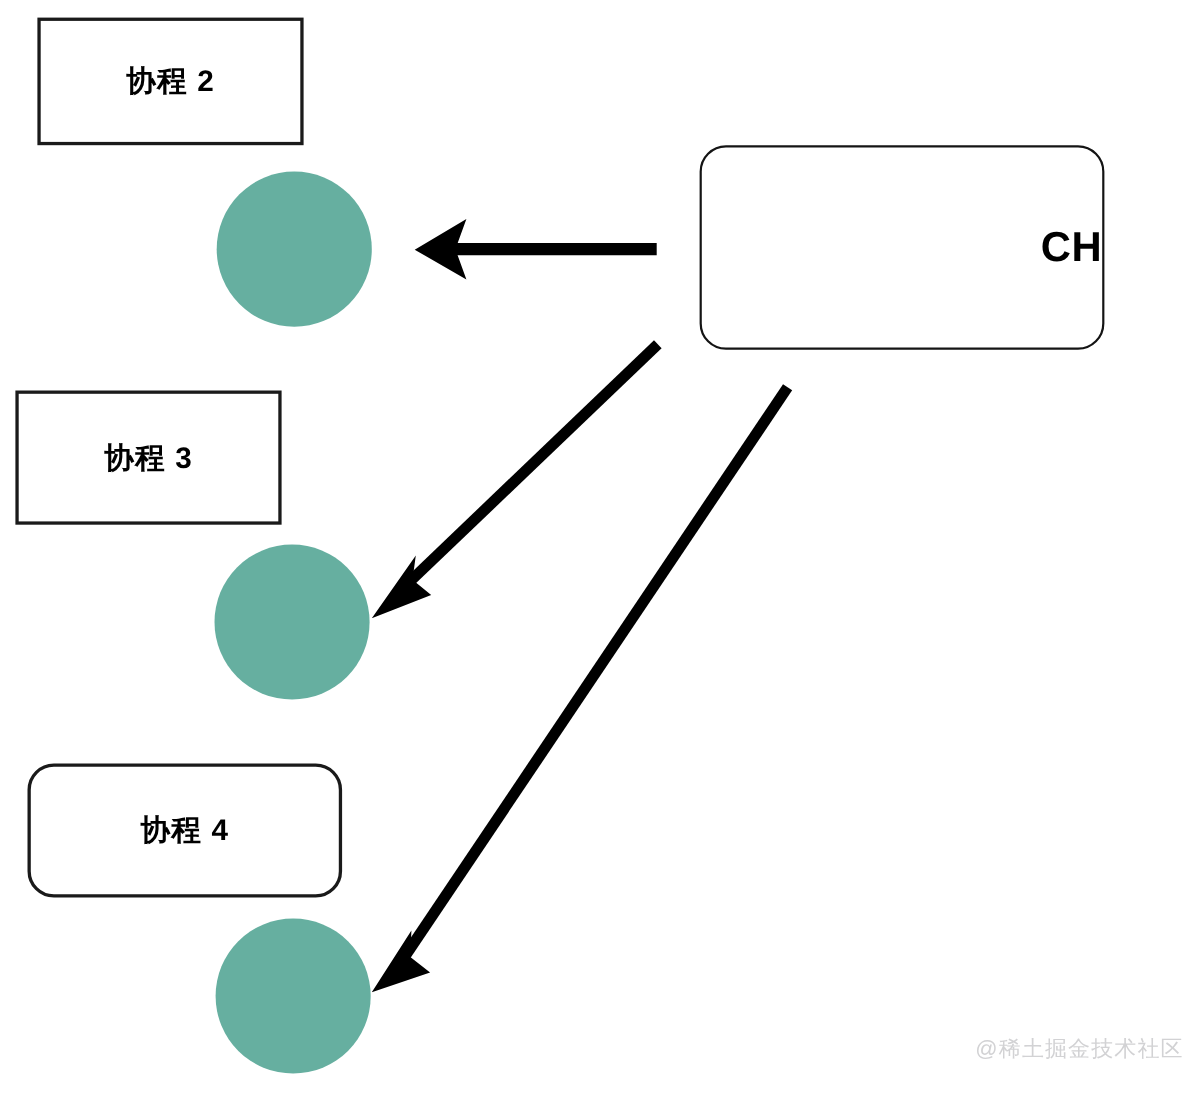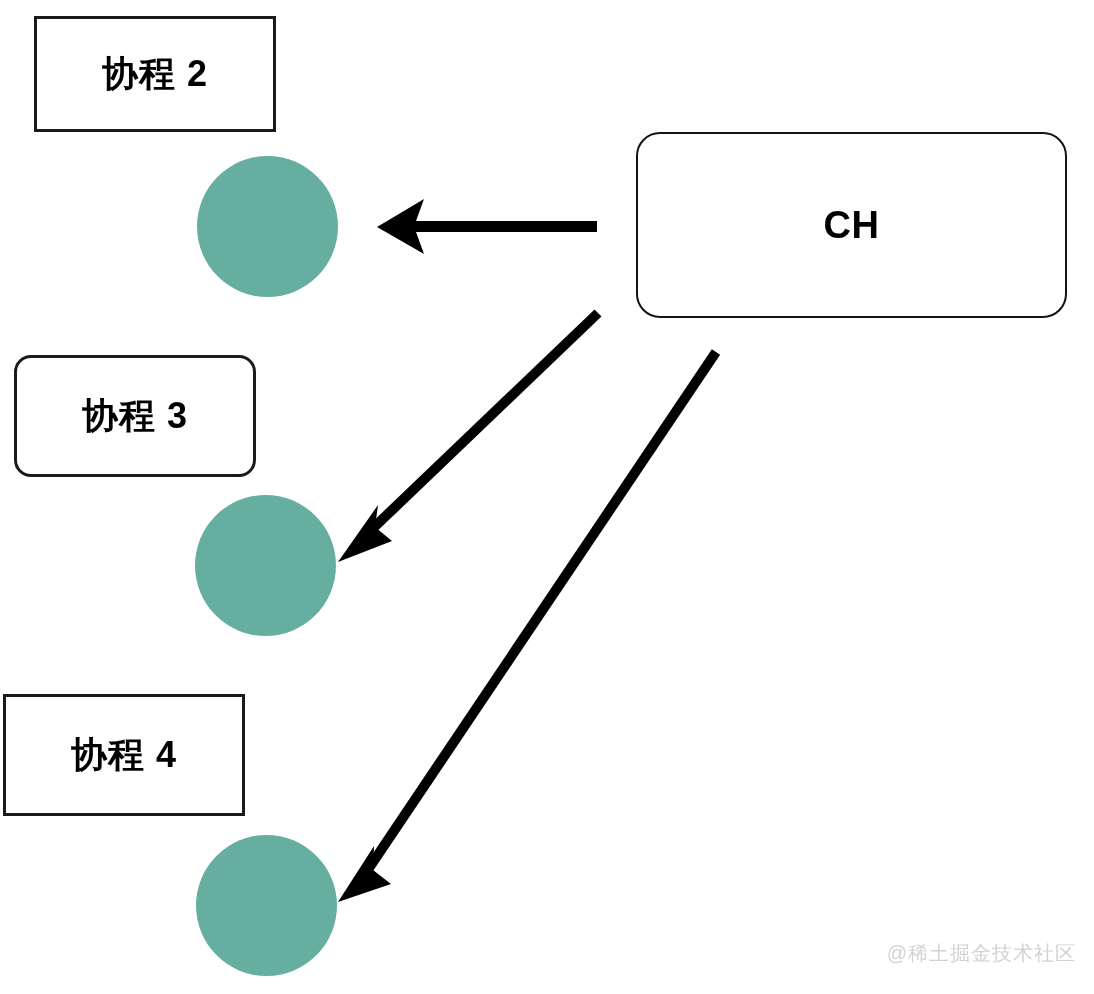--- a/index.html
+++ b/index.html
@@ -20,52 +20,52 @@
   .coroutine-box {
     position: absolute;
     box-sizing: border-box;
     background: #ffffff;
     border: 3px solid #1a1a1a;
     display: flex;
     align-items: center;
     justify-content: center;
   }
   .coroutine-label {
-    font-size: 36px;
+    font-size: 27px;
     font-weight: bold;
     color: #000000;
     letter-spacing: 1px;
     line-height: 1;
     white-space: nowrap;
   }
   #box-coroutine-2 { left: 34px;  top: 16px;  width: 242px; height: 116px; }
   #box-coroutine-3 { left: 14px;  top: 355px; width: 242px; height: 122px; }
-  #box-coroutine-4 { left: 3px;  top: 694px; width: 242px; height: 122px; }
+  #box-coroutine-4 { left: 25px;  top: 694px; width: 286px; height: 122px; border-radius: 24px; }
 
   .coroutine-circle {
     position: absolute;
     border-radius: 50%;
   }
   #circle-coroutine-2 { left: 197px; top: 156px; width: 141px; height: 141px; }
   #circle-coroutine-3 { left: 195px; top: 495px; width: 141px; height: 141px; }
   #circle-coroutine-4 { left: 196px; top: 835px; width: 141px; height: 141px; }
 
   #ch-box {
     position: absolute;
     box-sizing: border-box;
     left: 636px;
     top: 132px;
-    width: 431px;
+    width: 368px;
     height: 186px;
     background: #ffffff;
     border: 2.5px solid #141414;
     border-radius: 24px;
     display: flex;
     align-items: center;
-    justify-content: center;
+    justify-content: flex-end;
   }
   #ch-label {
     font-size: 38px;
     font-weight: bold;
     color: #000000;
     letter-spacing: 0.5px;
     line-height: 1;
   }
 
   #arrow-layer {
@@ -90,21 +90,21 @@
 </style>
 </head>
 <body>
 
 <div id="canvas" style="background: rgb(255, 255, 255);">
 
   <div class="coroutine-box" id="box-coroutine-2" style="border-color: rgb(26, 26, 26);">
     <span class="coroutine-label">协程 2</span>
   </div>
 
-  <div class="coroutine-box" id="box-coroutine-3" style="border-color: rgb(26, 26, 26); border-radius: 17px;">
+  <div class="coroutine-box" id="box-coroutine-3" style="border-color: rgb(26, 26, 26);">
     <span class="coroutine-label">协程 3</span>
   </div>
 
   <div class="coroutine-box" id="box-coroutine-4" style="border-color: rgb(26, 26, 26);">
     <span class="coroutine-label">协程 4</span>
   </div>
 
   <div class="coroutine-circle" id="circle-coroutine-2" style="background: rgb(102, 175, 160);"></div>
   <div class="coroutine-circle" id="circle-coroutine-3" style="background: rgb(102, 175, 160);"></div>
   <div class="coroutine-circle" id="circle-coroutine-4" style="background: rgb(102, 175, 160);"></div>

